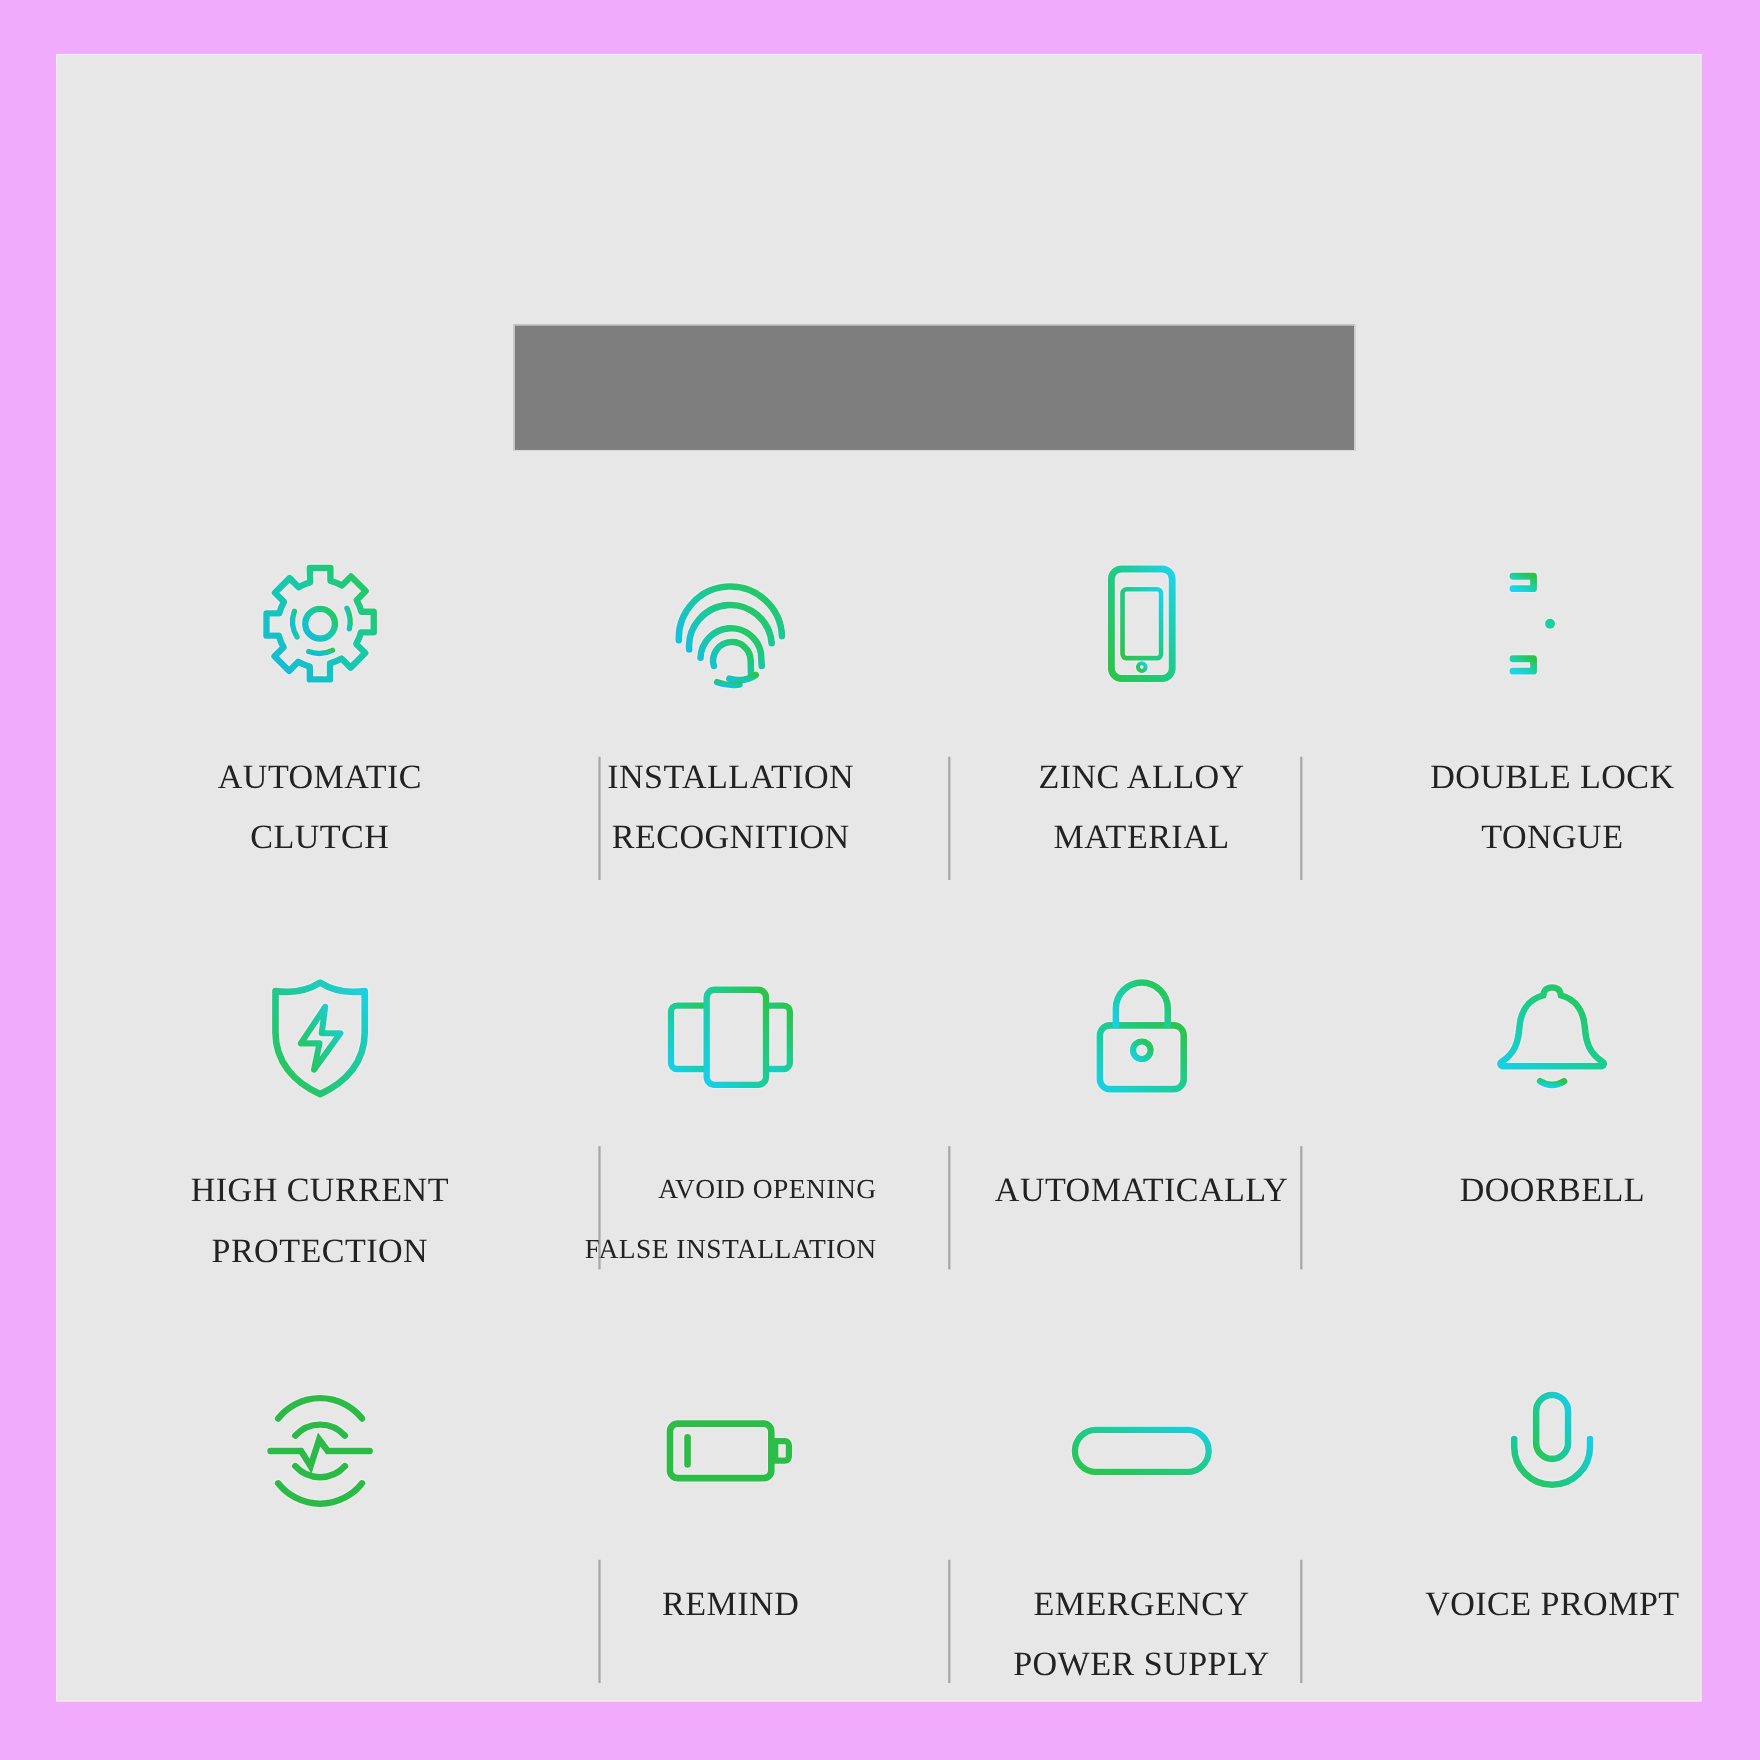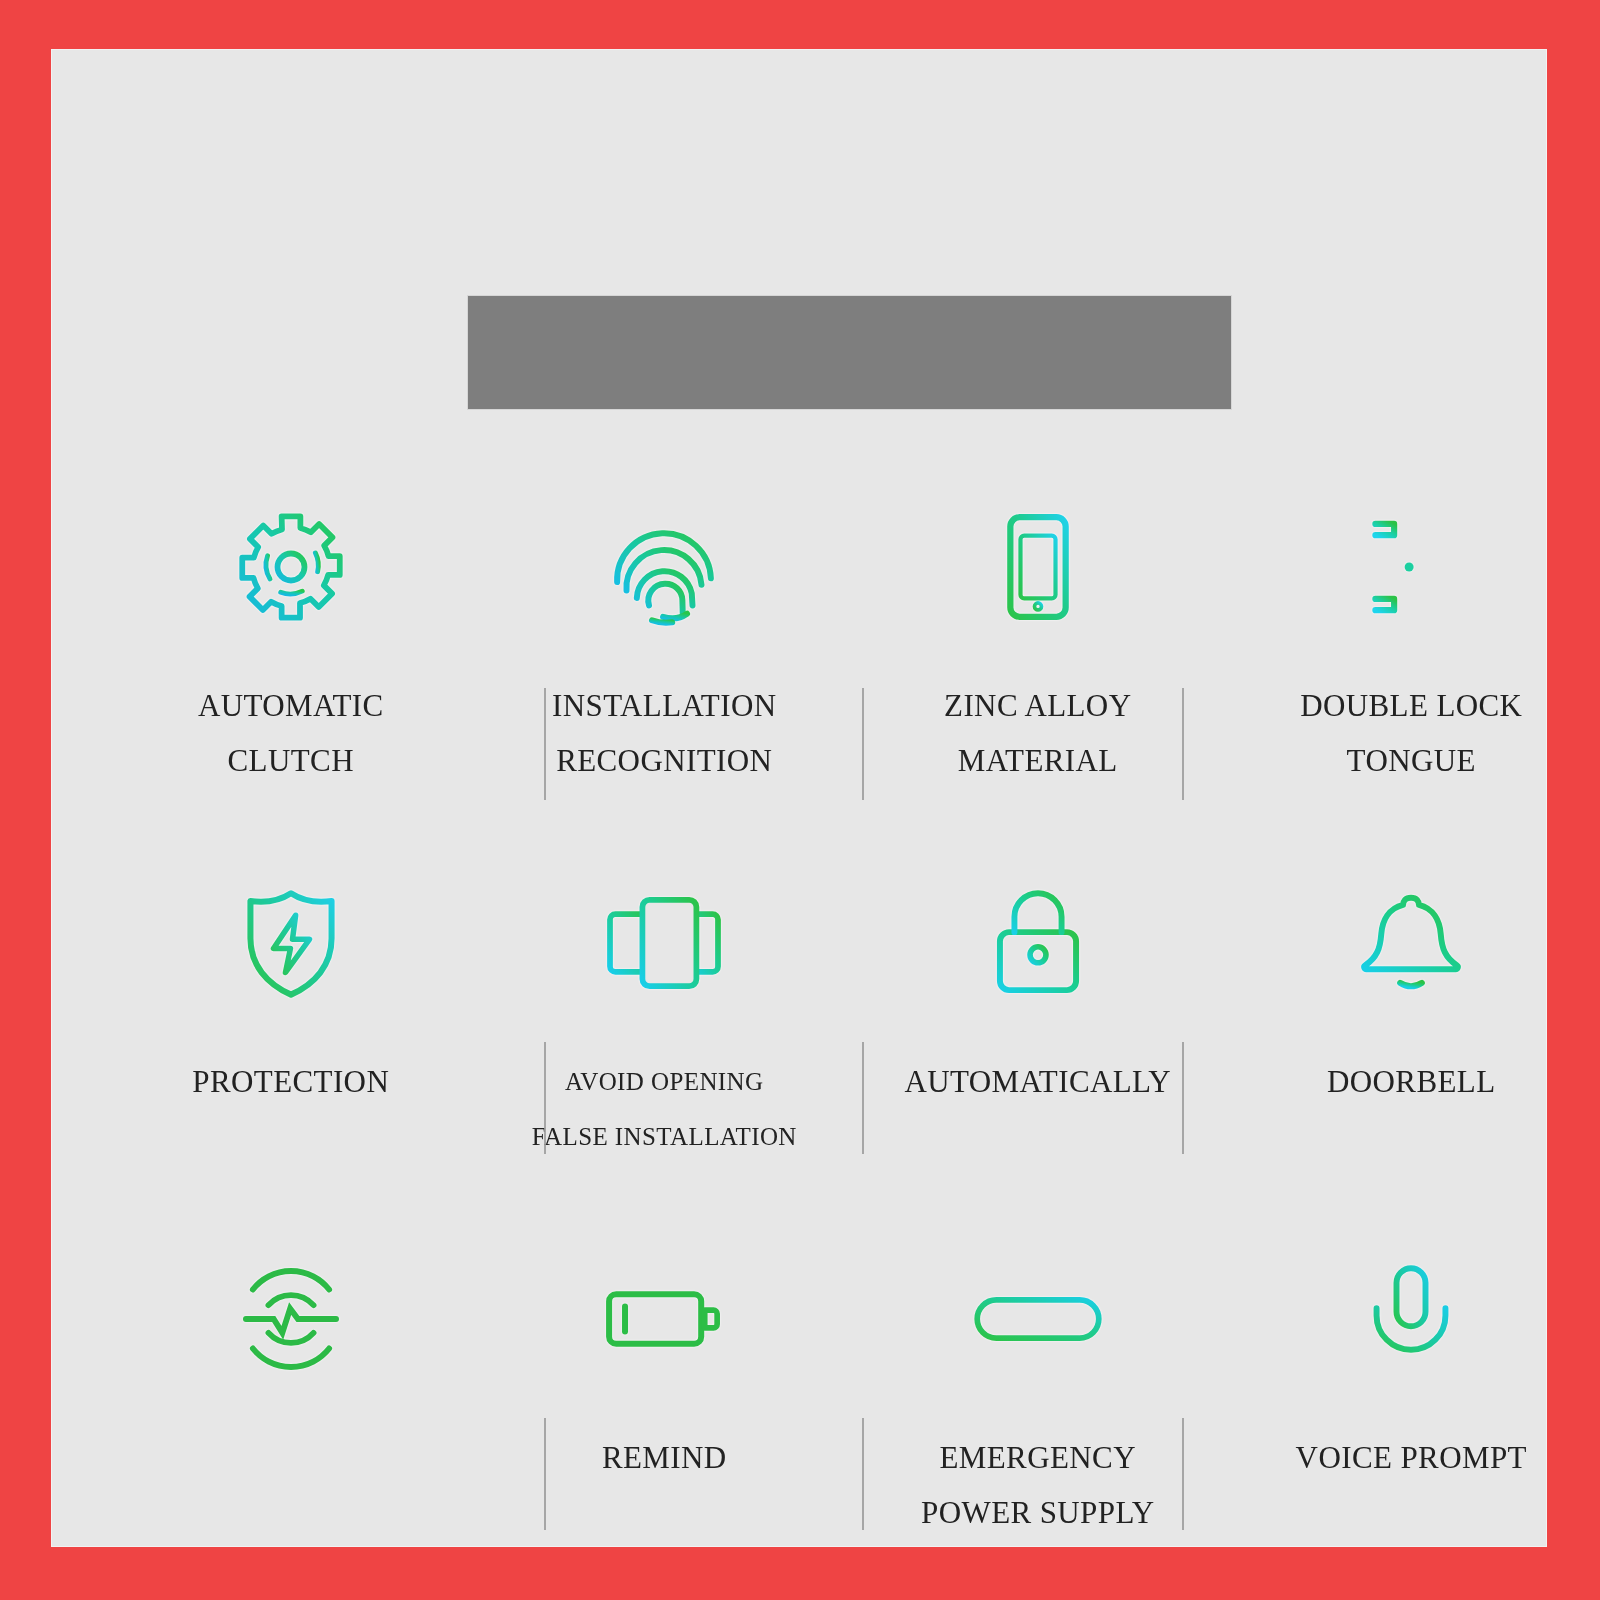--- a/index.html
+++ b/index.html
@@ -11,21 +11,21 @@
   body {
     width: 1600px;
     height: 1600px;
     font-family: "Liberation Serif", "DejaVu Serif", serif;
     overflow: hidden;
   }
   #page {
     position: relative;
     width: 1600px;
     height: 1600px;
-    background: #ef4444;
+    background: #f0abfc;
   }
   
   #panel {
     position: absolute;
     left: 52px;
     top: 50px;
     width: 1494px;
     height: 1496px;
     background: #e7e7e7;
     box-shadow: 0 0 0 1px #f2f2f2;
@@ -79,20 +79,21 @@
     color: #222222;
     font-size: 31px;
     line-height: 1.78;
     letter-spacing: 0.4px;
     font-family: "Liberation Serif", "DejaVu Serif", serif;
     text-rendering: optimizeLegibility;
   }
   .label.small {
     font-size: 25px;
     line-height: 2.2;
+    text-align: right;
   }
   .label .ln { display: block; white-space: nowrap; }
 
   
   .divider {
     position: absolute;
     top: 218px;
     width: 2px;
     height: 112px;
     background: #9a9a9a;
@@ -231,20 +232,21 @@
                   <stop offset="0%" stop-color="#2cc44a"></stop>
                   <stop offset="55%" stop-color="#1ec99a"></stop>
                   <stop offset="100%" stop-color="#1fcfe8"></stop>
                 </linearGradient>
               </defs>
               <path d="M32 5 c-7 4.6 -14.6 5.2 -22 4.2 v20.4 c0 14.4 9 24.6 22 30.4 c13-5.8 22-16 22-30.4 V9.2 c-7.4 1 -15 0.4 -22-4.2 Z" stroke="url(#g5)" stroke-width="3.3" stroke-linejoin="round"></path>
               <path d="M34.5 17 L22.5 35 h9.2 L29 48 L42 30 h-9.2 Z" stroke="url(#g5)" stroke-width="3" stroke-linejoin="round" stroke-linecap="round"></path>
             </svg>
           </div>
           <div class="label">
+            <span class="ln">HIGH CURRENT</span>
             <span class="ln">PROTECTION</span>
           </div>
         </div>
 
         <div class="cell">
           <div class="icon-wrap">
             <svg width="126" height="118" viewBox="0 0 70 64" fill="none">
               <defs>
                 <linearGradient id="g6" x1="0" y1="1" x2="1" y2="0">
                   <stop offset="0%" stop-color="#18ceea"></stop>

